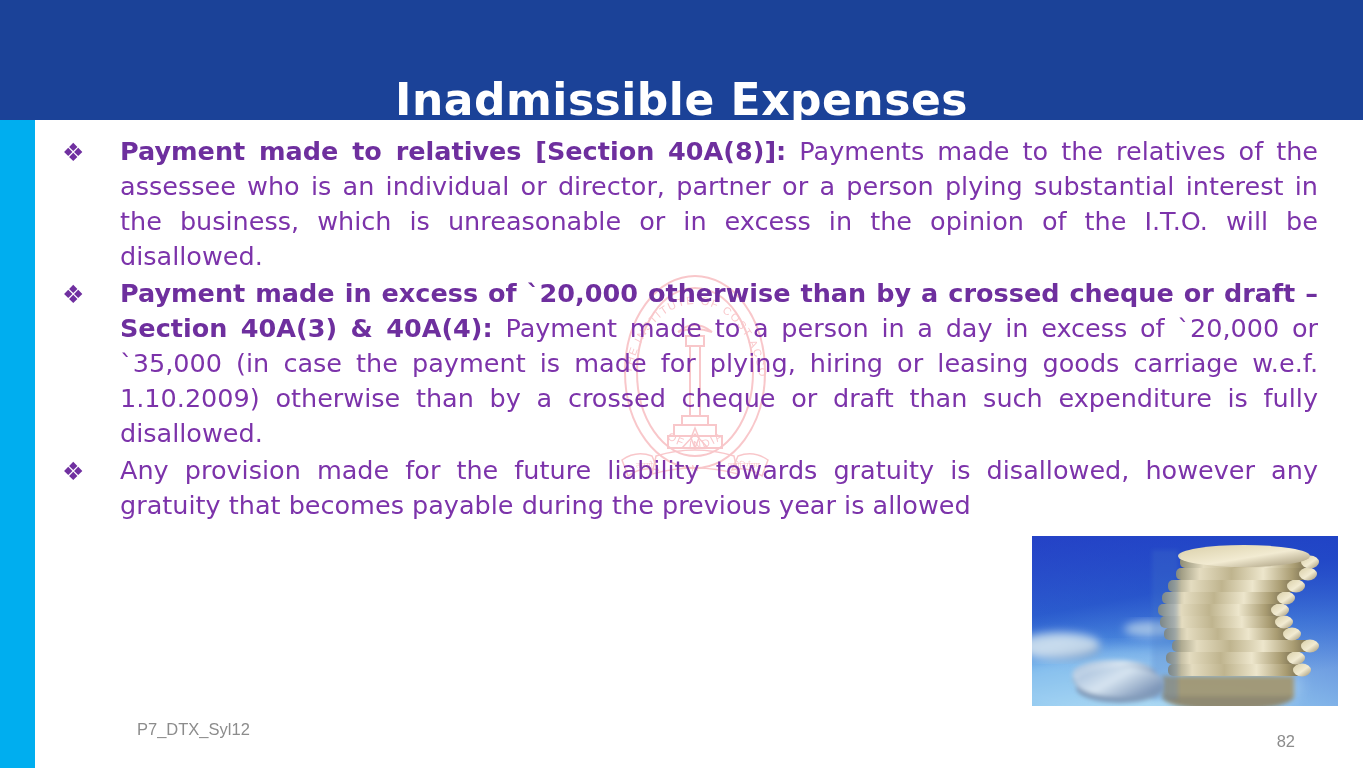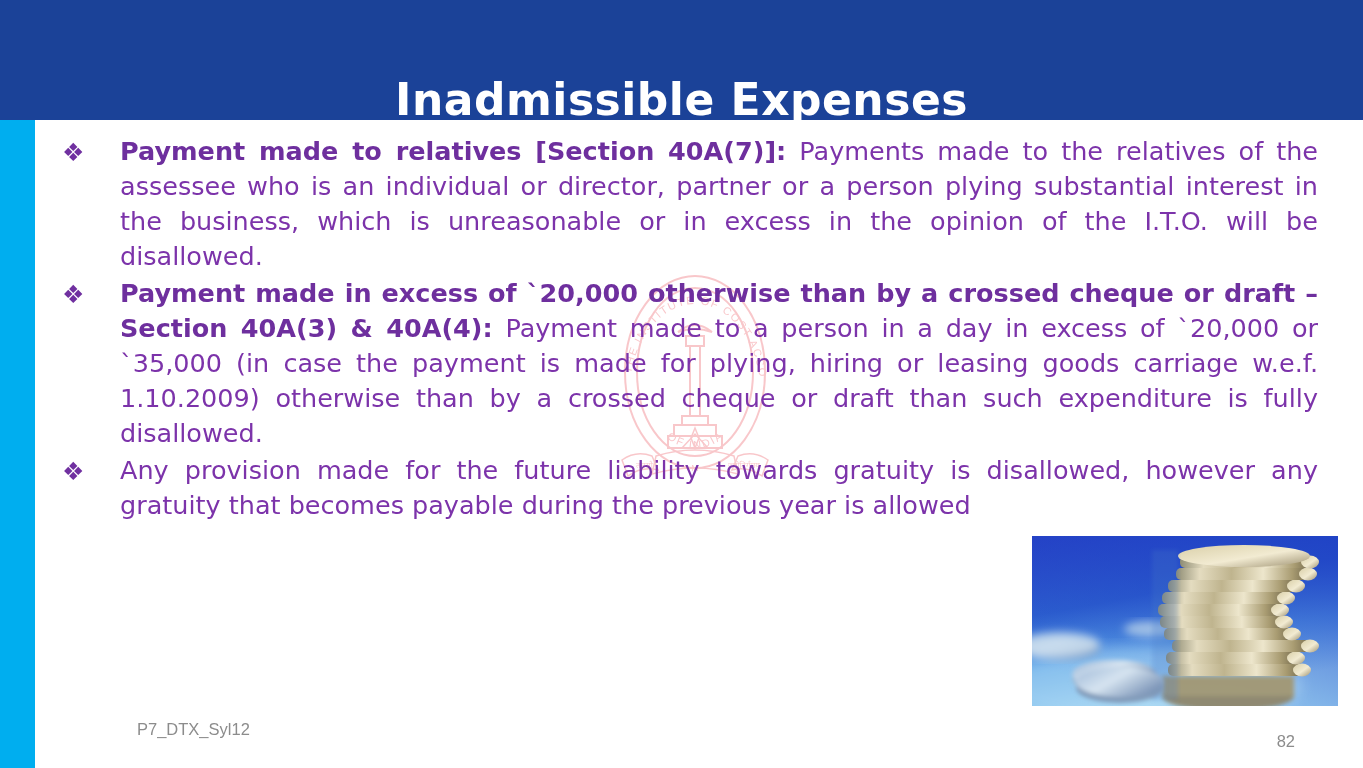--- a/index.html
+++ b/index.html
@@ -194,21 +194,21 @@
       <text x="95" y="199" text-anchor="middle" font-family="Liberation Sans, sans-serif" font-size="9" fill="#F49AA0">M</text>
       <text x="36" y="196" font-family="Liberation Sans, sans-serif" font-size="8" fill="#F49AA0">तमसो</text>
       <text x="128" y="196" font-family="Liberation Sans, sans-serif" font-size="8" fill="#F49AA0">ज्योतिर्गमय</text>
     </svg>
   </div>
 
   <div class="content">
 
     <div class="bullet-row">
       <div class="bullet-marker">❖</div>
-      <div class="bullet-text"><span class="lead">Payment made to relatives [Section 40A(7)]:</span><span> Payments made to the relatives of the assessee who is an individual or director, partner or a person plying substantial interest in the business, which is unreasonable or in excess in the opinion of the I.T.O. will be disallowed.</span></div>
+      <div class="bullet-text"><span class="lead">Payment made to relatives [Section 40A(8)]:</span><span> Payments made to the relatives of the assessee who is an individual or director, partner or a person plying substantial interest in the business, which is unreasonable or in excess in the opinion of the I.T.O. will be disallowed.</span></div>
     </div>
 
     <div class="bullet-row">
       <div class="bullet-marker">❖</div>
       <div class="bullet-text"><span class="lead">Payment made in excess of `20,000 otherwise than by a crossed cheque or draft – Section 40A(3) &amp; 40A(4):</span><span> Payment made to a person in a day in excess of `20,000 or `35,000 (in case the payment is made for plying, hiring or leasing goods carriage w.e.f. 1.10.2009) otherwise than by a crossed cheque or draft than such expenditure is fully disallowed.</span></div>
     </div>
 
     <div class="bullet-row">
       <div class="bullet-marker">❖</div>
       <div class="bullet-text justify-all"><span>Any provision made for the future liability towards gratuity is disallowed, however any gratuity that becomes payable during the previous year is allowed</span></div>

